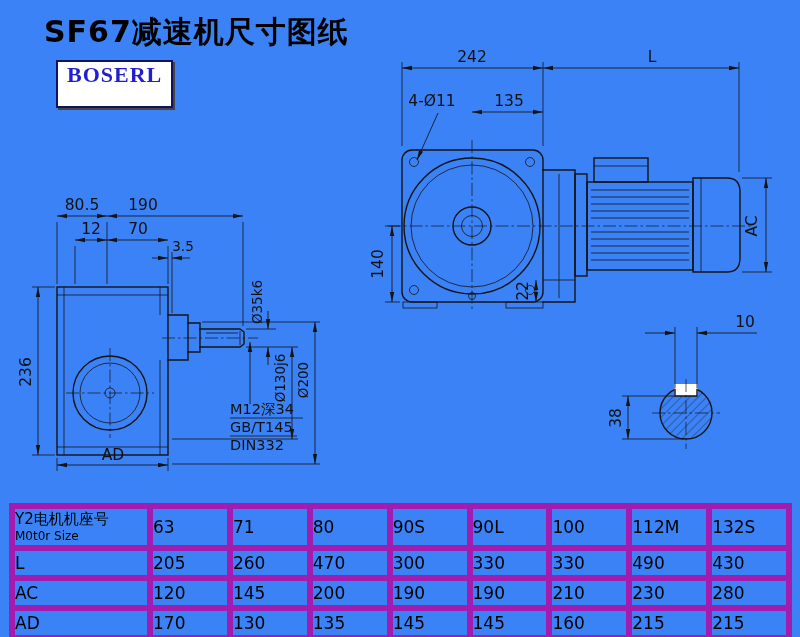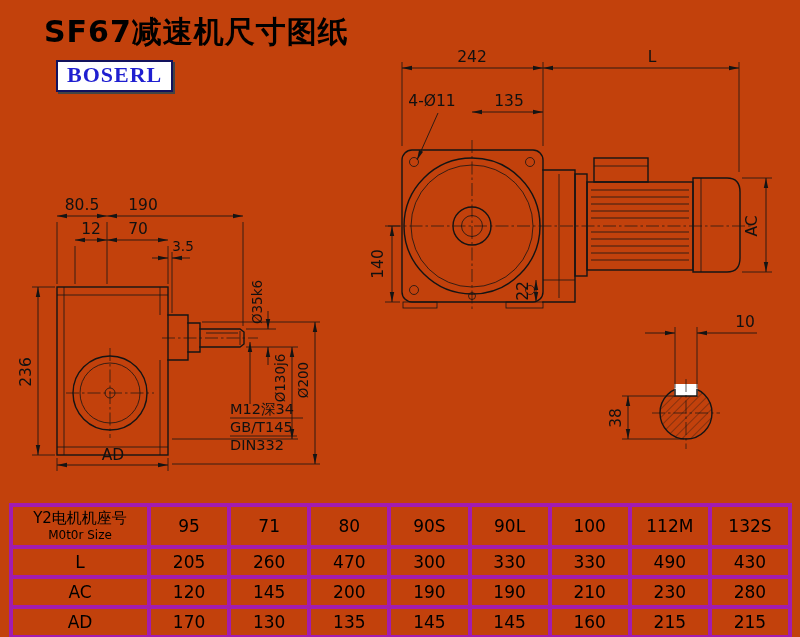--- a/index.html
+++ b/index.html
@@ -1,38 +1,38 @@
 <!DOCTYPE html>
 <html><head>
 <meta charset="utf-8">
 <style>
   * { margin:0; padding:0; box-sizing:border-box; }
   html,body { width:800px; height:637px; background:#fff; }
-  .page { position:relative; width:800px; height:637px; background:#c2410c; overflow:hidden;
+  .page { position:relative; width:800px; height:637px; background:#3b82f6; overflow:hidden;
           font-family:"Liberation Sans",sans-serif; color:#000; }
   .title { position:absolute; left:44px; top:12px; font-size:30px; font-weight:bold;
            letter-spacing:1px; font-family:"DejaVu Sans",sans-serif; color:#000; }
   .logo { position:absolute; left:56px; top:60px; border:2px solid #12125e;
-          box-shadow:2px 2px 0 #444; padding:0 9px 2px 9px; background:#fff;
+          box-shadow:2px 2px 0 #444; padding:0 9px 18px 9px; background:#fff;
           color:#1f1fd0; font-family:"Liberation Serif",serif; font-size:22px;
           font-weight:600; letter-spacing:1px; }
   svg.draw { position:absolute; left:0; top:0; }
   .ol { stroke:#141414; stroke-width:1.4; fill:none; stroke-linecap:square; }
   .tl { stroke:#141414; stroke-width:0.8; fill:none; }
   .dl { stroke:#141414; stroke-width:0.85; fill:none; }
   .cl { stroke:#141414; stroke-width:0.7; fill:none; stroke-dasharray:13 3 2.5 3; }
   .wh { fill:#ffffff; stroke:none; }
   text { text-anchor:middle; }
   text.ls { text-anchor:start; }
   .dt  { font-family:"DejaVu Sans",sans-serif; font-size:15.5px; fill:#111; }
   .dts { font-size:13.5px; }
   .note{ font-size:14.5px; }
   .tblwrap { position:absolute; left:9px; top:503px; width:783px; }
   table.spec { width:100%; border-collapse:collapse; table-layout:fixed; }
-  table.spec td { border:4px solid #a21caf; text-align:center; vertical-align:middle;
+  table.spec td { border:6px solid #a21caf; text-align:left; vertical-align:middle;
                   font-size:17px; height:30px; font-family:"DejaVu Sans",sans-serif; color:#000; }
   table.spec tr.hdr td { height:42px; }
   .hcn { font-size:15px; line-height:1.25; }
   .hen { font-size:12px; line-height:1.2; }
 </style>
 </head>
 <body>
 
 <div class="page">
 
@@ -198,21 +198,21 @@
           <col>
           <col>
           <col>
       </colgroup>
       <tbody>
         <tr class="hdr">
           <td class="first">
             <div class="hcn">Y2电机机座号</div>
             <div class="hen">M0t0r Size</div>
           </td>
-          <td>95</td>
+          <td>63</td>
           <td>71</td>
           <td>80</td>
           <td>90S</td>
           <td>90L</td>
           <td>100</td>
           <td>112M</td>
           <td>132S</td>
         </tr>
         <tr>
           <td class="first">L</td>

